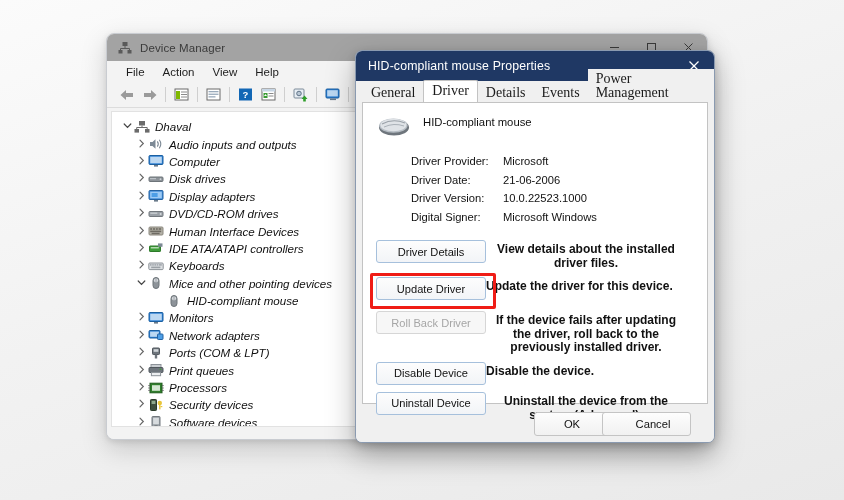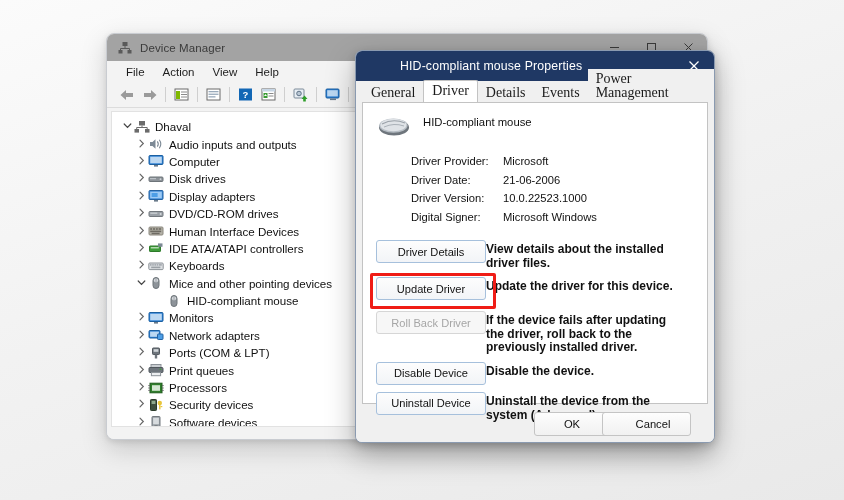--- a/index.html
+++ b/index.html
@@ -46,21 +46,21 @@
 
   #dm-body{
     position:absolute;left:4px;right:4px;top:77px;bottom:12px;
     background:#ffffff;border:1px solid #e2e2e2;overflow:hidden;
   }
   #tree{padding:6px 0 0 0;font-size:11.6px;color:#111;}
   .trow{display:flex;align-items:center;height:17.4px;white-space:nowrap;}
   .chev{width:14px;text-align:center;color:#555;font-size:9px;line-height:1;}
   .chev.open{color:#333;}
   .ticon{width:16px;height:14px;margin-right:5px;display:flex;align-items:center;justify-content:center;}
-  .tlabel{color:#101010;}
+  .tlabel{color:#101010;font-style:italic;}
   .lvl0{padding-left:8px;}
   .lvl1{padding-left:22px;}
   .lvl2{padding-left:40px;}
 
   
   #tree-scroll{
     position:absolute;right:0;top:0;width:12px;bottom:0;background:#fbfbfb;
     border-left:1px solid #ededed;
   }
   #tree-thumb{position:absolute;top:2px;left:2px;width:8px;height:255px;background:#cdcdcd;border-radius:4px;}
@@ -71,21 +71,20 @@
   
   #dlg{
     position:absolute;left:355px;top:50px;width:358px;height:391px;
     background:#f0f0f0;border:1px solid #8a9ab0;border-radius:7px;
     box-shadow:0 12px 30px rgba(0,0,0,.28),0 3px 9px rgba(0,0,0,.16);
     overflow:hidden;
   }
   #dlg-title{
     height:30px;background:#1f3864;display:flex;align-items:center;
     position:relative;
-    padding-left:32px;
   }
   #dlg-title-text{
     margin-left:12px;color:#ffffff;font-size:12.3px;letter-spacing:.15px;
   }
   #dlg-close{
     position:absolute;right:0;top:0;width:40px;height:30px;
     display:flex;align-items:center;justify-content:center;color:#fff;
   }
   #dlg-inner{position:absolute;left:0;right:0;top:30px;bottom:0;background:#f0f0f0;}
 
@@ -109,21 +108,21 @@
 
   #devhead{display:flex;align-items:flex-start;padding:10px 0 0 14px;}
   #mouse-icon{width:34px;height:24px;position:relative;margin-top:1px;}
   #devname{font-size:11.3px;color:#111;margin-left:12px;margin-top:3px;}
 
   #driverinfo{margin:14px 0 0 48px;}
   .dirow{display:flex;height:18.5px;align-items:center;font-size:11.2px;color:#111;}
   .dlabel{width:92px;}
   .dvalue{}
 
-  #btnarea{margin:14px 0 0 0;position:relative;}
+  #btnarea{margin:14px 0 0 0;position:relative;text-align:center;}
   .brow{display:flex;align-items:flex-start;margin-bottom:7px;}
   .pbtn{
     width:108px;height:21px;margin-left:13px;flex:none;
     background:linear-gradient(#fdfdfd,#f2f4f7);
     border:1px solid #a6c0dc;border-radius:3px;
     font-size:11.1px;color:#111;display:flex;align-items:center;justify-content:center;
   }
   .pbtn.disabled{color:#a6a6a6;border-color:#d6d6d6;background:#f7f7f7;}
   .bdesc{font-size:12px;color:#111;margin-left:0;line-height:13.6px;padding-top:3px;max-width:200px;font-weight:bold;}
 

